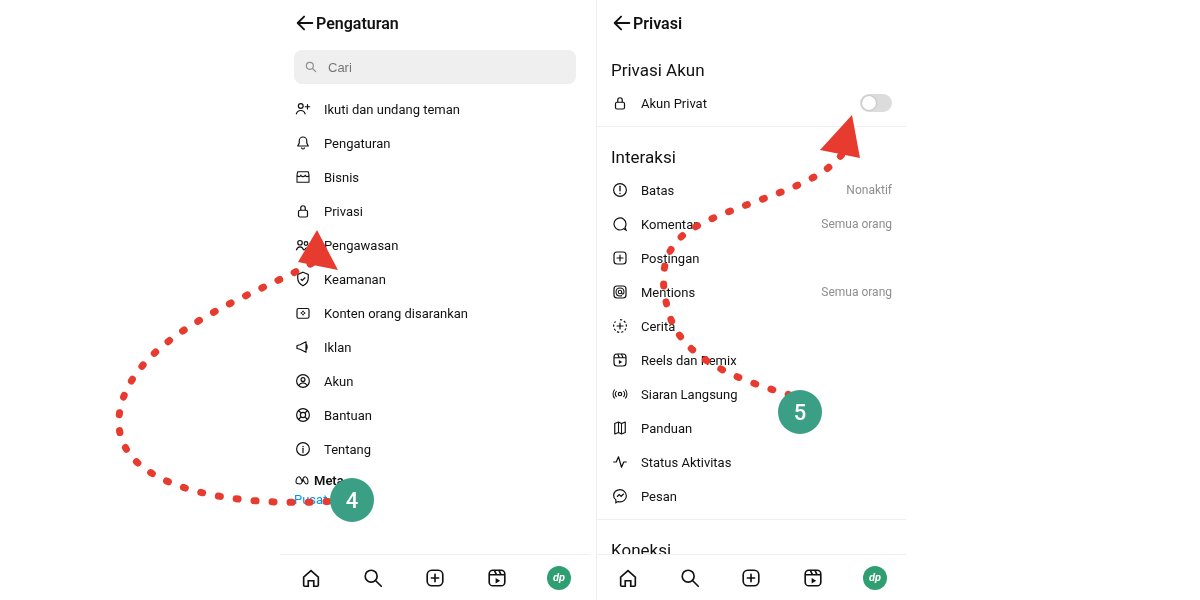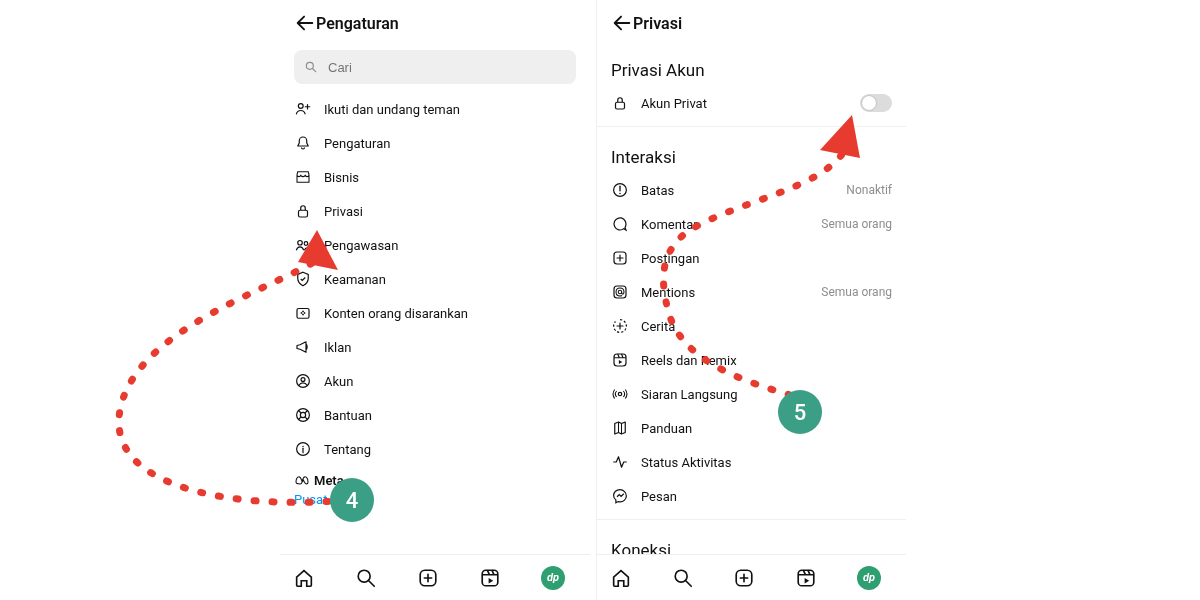--- a/index.html
+++ b/index.html
@@ -44,21 +44,21 @@
     border-radius: 50%; background: #fff; box-shadow: 0 0 2px rgba(0,0,0,.3);
   }
   .meta-block { padding: 6px 14px 0; font-size: 13px; }
   .meta-logo { font-weight: 600; color: #111; display:flex; align-items:center; gap:4px;}
   .meta-link { color: #0095f6; margin-top: 4px; }
   .bottom-nav {
     position: absolute; bottom: 0; left: 0; right: 0; height: 46px;
     display: flex; align-items: center; justify-content: space-around;
     border-top: 1px solid #eee; background: #fff;
   }
-  .nav-btn { width: 36px; height: 24px; display:flex; align-items:center; justify-content:flex-start; }
+  .nav-btn { width: 36px; height: 24px; display:flex; align-items:center; justify-content:center; }
   .avatar-dp {
     width: 24px; height: 24px; border-radius: 50%; background: #2f9e70;
     display:flex; align-items:center; justify-content:center; color:#fff; font-size:11px; font-weight:700; font-style:italic;
   }
   
   .badge {
     position: absolute; width: 44px; height: 44px; border-radius: 50%;
     background: #3a9f85; color: #fff; font-size: 22px; font-weight: 500;
     display: flex; align-items: center; justify-content: center;
   }

